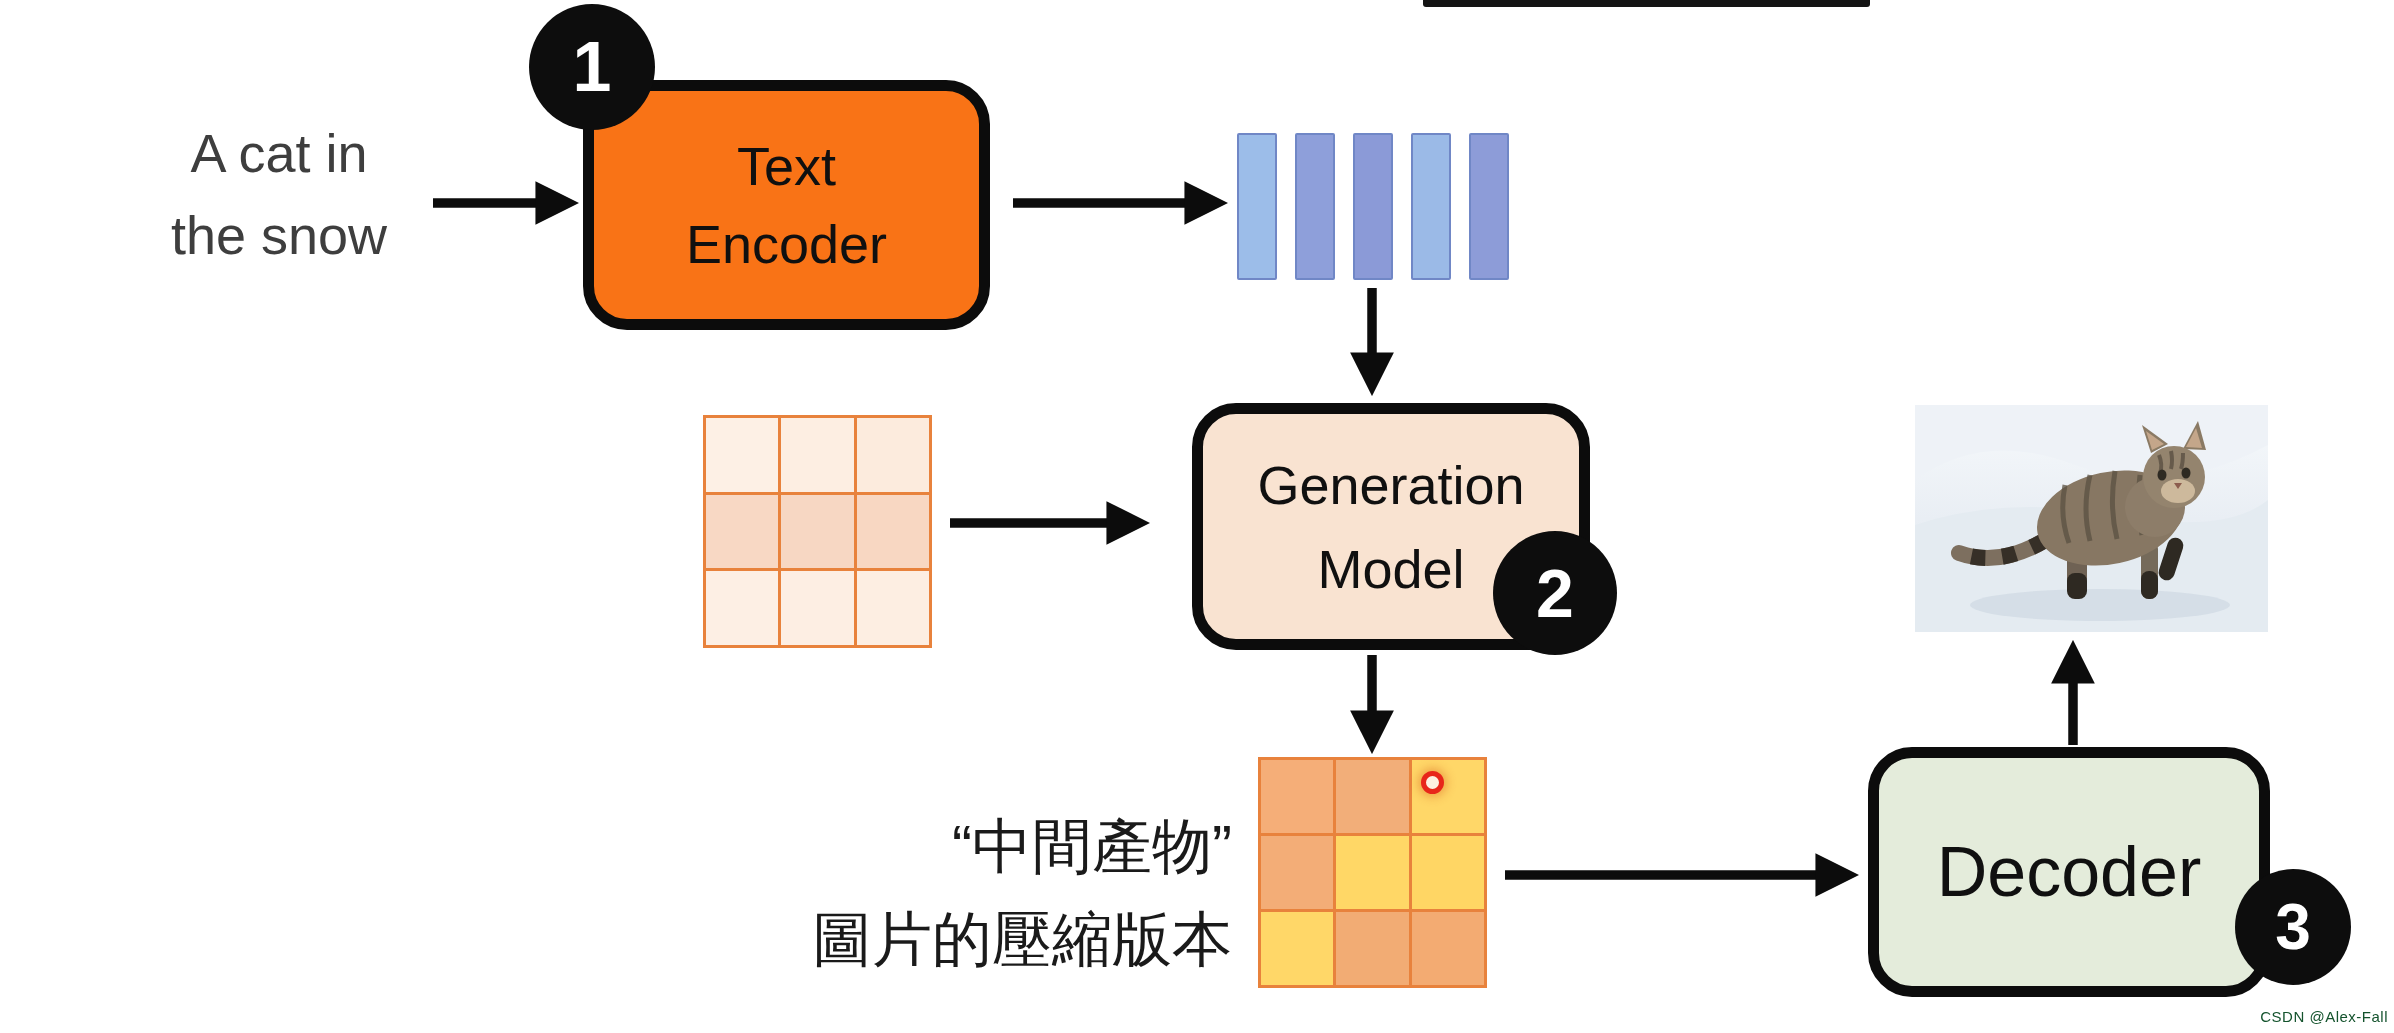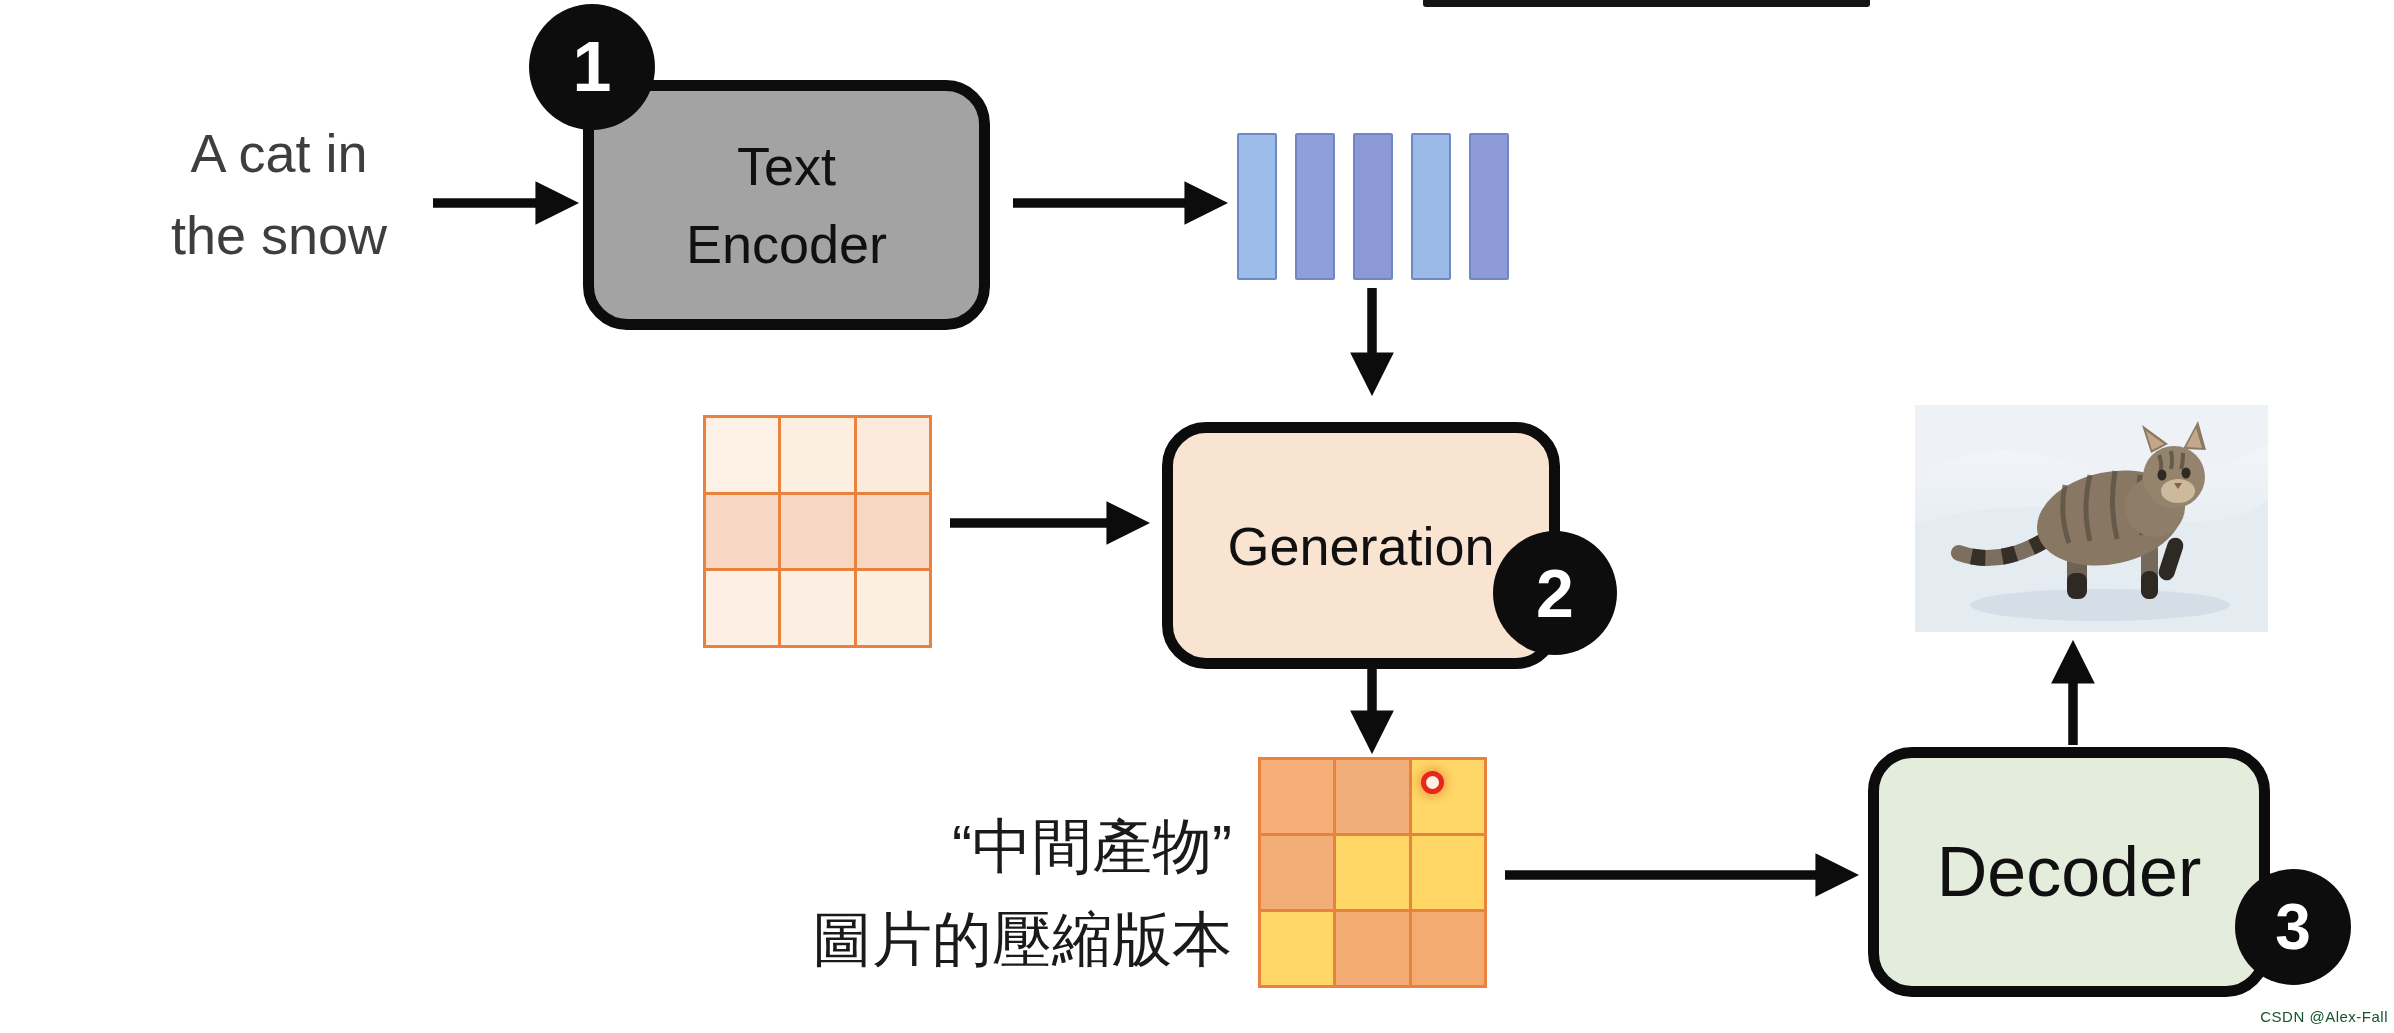--- a/index.html
+++ b/index.html
@@ -10,22 +10,22 @@
   .abs{position:absolute;}
   
   #top-bar{left:1423px;top:0;width:447px;height:7px;background:#141414;border-radius:0 0 3px 3px;}
   
   #prompt{left:114px;top:112px;width:330px;text-align:center;
     font-size:54px;line-height:82px;color:#3e3e3e;font-weight:400;}
   
   .pbox{border:11px solid #0c0c0c;border-radius:44px;display:flex;flex-direction:column;
     align-items:center;justify-content:center;box-sizing:border-box;color:#101010;
     font-size:54px;line-height:78px;font-weight:400;text-align:center;}
-  #text-encoder{left:583px;top:80px;width:407px;height:250px;background:#a3a3a3;}
-  #generation-model{left:1162px;top:403px;width:398px;height:247px;background:#f9e3d1;line-height:84px;margin-top:19px;}
+  #text-encoder{left:583px;top:80px;width:407px;height:250px;background:#f97316;}
+  #generation-model{left:1192px;top:403px;width:398px;height:247px;background:#f9e3d1;line-height:84px;}
   #decoder{left:1868px;top:747px;width:402px;height:250px;background:#e4ecdb;font-size:70px;}
   
   .badge{background:#0d0d0d;border-radius:50%;color:#ffffff;display:flex;align-items:center;
     justify-content:center;font-weight:700;}
   #badge-1{left:529px;top:4px;width:126px;height:126px;font-size:70px;}
   #badge-2{left:1493px;top:531px;width:124px;height:124px;font-size:68px;}
   #badge-3{left:2235px;top:869px;width:116px;height:116px;font-size:64px;}
   
   #embedding-bars{left:1237px;top:133px;width:272px;height:147px;display:flex;gap:18px;}
   #embedding-bars .bar{width:36px;height:143px;border:2px solid #7087c6;border-radius:2px;flex:none;}
@@ -97,20 +97,21 @@
       <div style="background: rgb(248, 216, 196);"></div>
       <div style="background: rgb(247, 215, 195);"></div>
       <div style="background: rgb(248, 215, 194);"></div>
       <div style="background: rgb(253, 239, 228);"></div>
       <div style="background: rgb(253, 238, 227);"></div>
       <div style="background: rgb(253, 238, 226);"></div>
     </div>
 
   <div id="generation-model" class="abs pbox">
     <div>Generation</div>
+    <div>Model</div>
   </div>
   <div id="badge-2" class="abs badge">2</div>
 
   <div id="latent-grid" class="abs grid3" style="border-color: rgb(232, 130, 60); background: rgb(232, 130, 60);">
       <div style="background: rgb(245, 174, 120);"></div>
       <div style="background: rgb(242, 174, 121);"></div>
       <div style="background: rgb(255, 215, 104);"></div>
       <div style="background: rgb(243, 173, 119);"></div>
       <div style="background: rgb(255, 215, 102);"></div>
       <div style="background: rgb(255, 214, 100);"></div>

